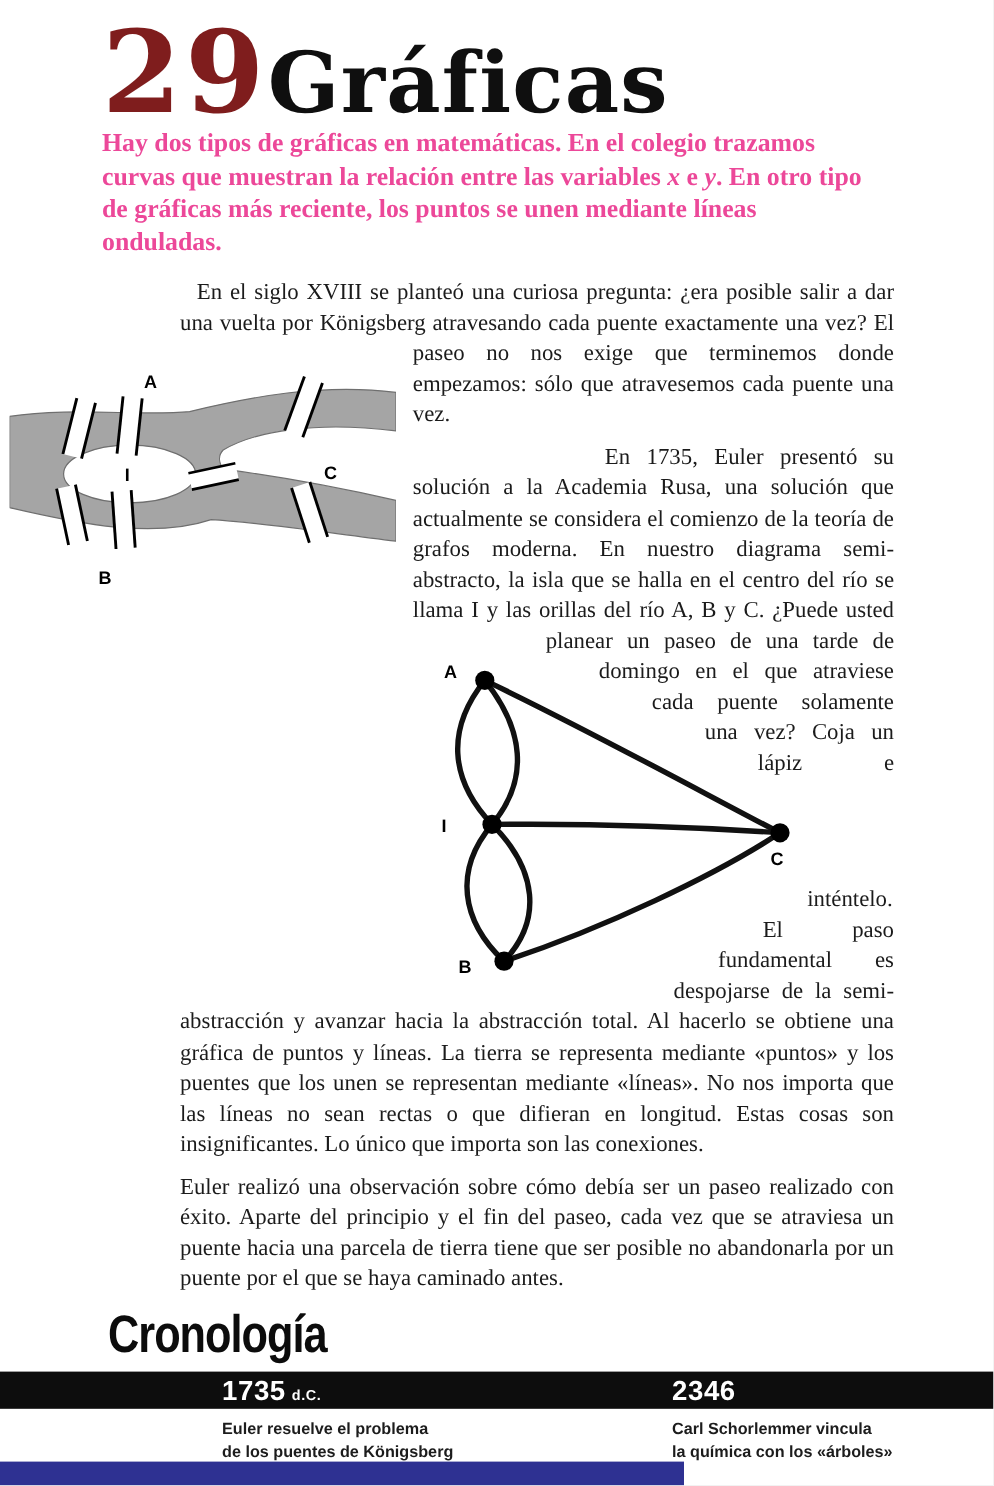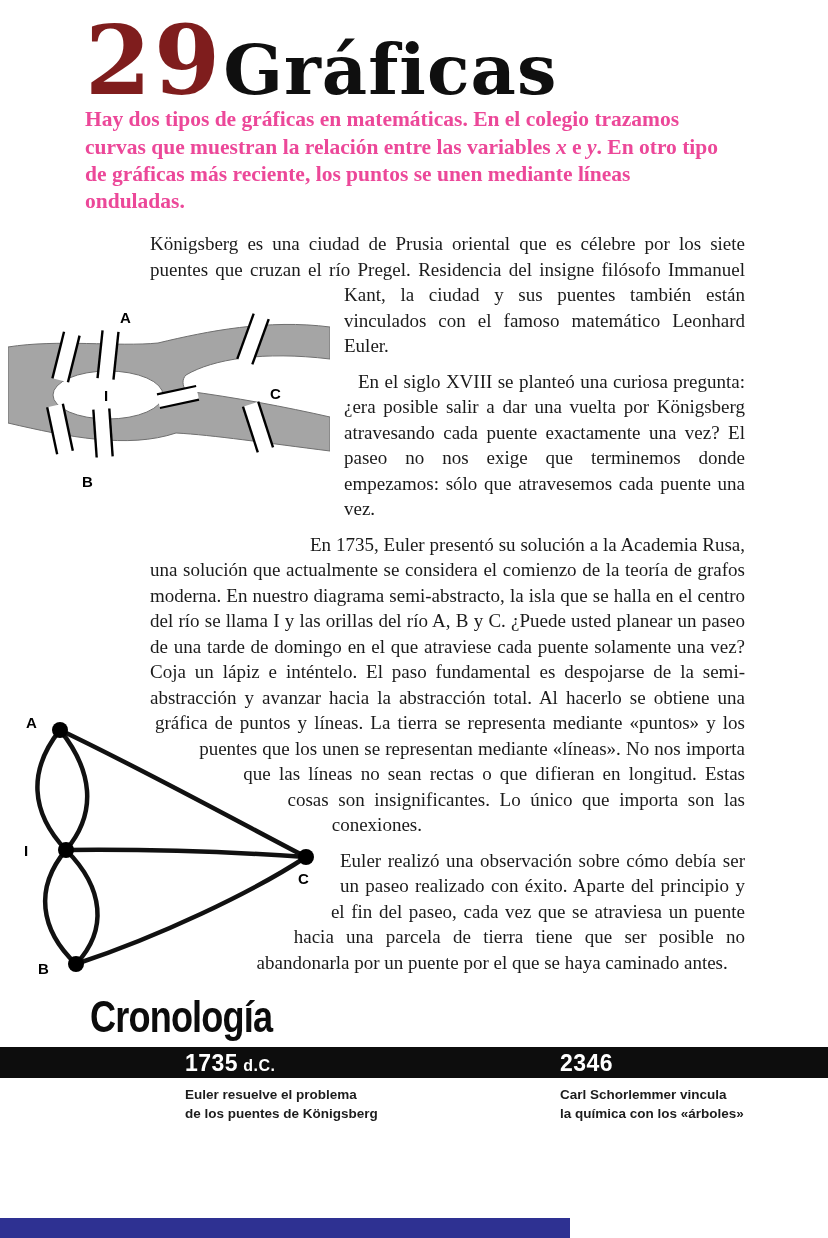--- a/index.html
+++ b/index.html
@@ -62,21 +62,21 @@
     letter-spacing:-1px;
   }
   .tl-bar {
     position:relative; width:828px; height:31px; background:#0d0d0d; margin-top:8px;
   }
   .tl-year {
     position:absolute; top:3px; color:#ffffff;
     font-family:"Liberation Sans", sans-serif; font-weight:bold; font-size:23px;
     letter-spacing:0.5px;
   }
-  .tl-year .era { font-size:16px; margin-left:5px; }
+  .tl-year .era { font-size:12px; margin-left:5px; }
   .tl-col1 { left:185px; }
   .tl-col2 { left:560px; }
   .tl-texts { position:relative; height:48px; margin-top:8px; }
   .tl-text {
     position:absolute; top:0;
     font-family:"Liberation Sans", sans-serif; font-weight:bold;
     font-size:13.5px; line-height:1.4; color:#1c1c1c;
   }
 
   
@@ -141,21 +141,20 @@
           <line x1="7" y1="-20" x2="7" y2="20" stroke="#000" stroke-width="2.2"></line>
         </g>
 
         <text class="fig-label" x="112" y="18">A</text>
         <text class="fig-label" x="96" y="96">I</text>
         <text class="fig-label" x="74" y="182">B</text>
         <text class="fig-label" x="262" y="94">C</text>
       </svg>
     </figure>
 
-    <p class="p1">Königsberg es una ciudad de Prusia oriental que es célebre por los siete puentes que cruzan el río Pregel. Residencia del insigne filósofo Immanuel Kant, la ciudad y sus puentes también están vinculados con el famoso matemático Leonhard Euler.</p>
     <p class="p2">En el siglo XVIII se planteó una curiosa pregunta: ¿era posible salir a dar una vuelta por Königsberg atravesando cada puente exactamente una vez? El paseo no nos exige que terminemos donde empezamos: sólo que atravesemos cada puente una vez.</p>
 
     <figure class="graph-fig">
       <svg viewBox="0 0 320 285">
         <g stroke="#111" stroke-width="4.5" fill="none" stroke-linecap="round">
           <path d="M52,28 C20,68 22,110 58,148"></path>
           <path d="M52,28 C84,68 90,110 58,148"></path>
           <path d="M58,148 C26,186 32,228 68,262"></path>
           <path d="M58,148 C96,186 100,228 68,262"></path>
           <path d="M52,28 C140,70 240,125 298,155"></path>

